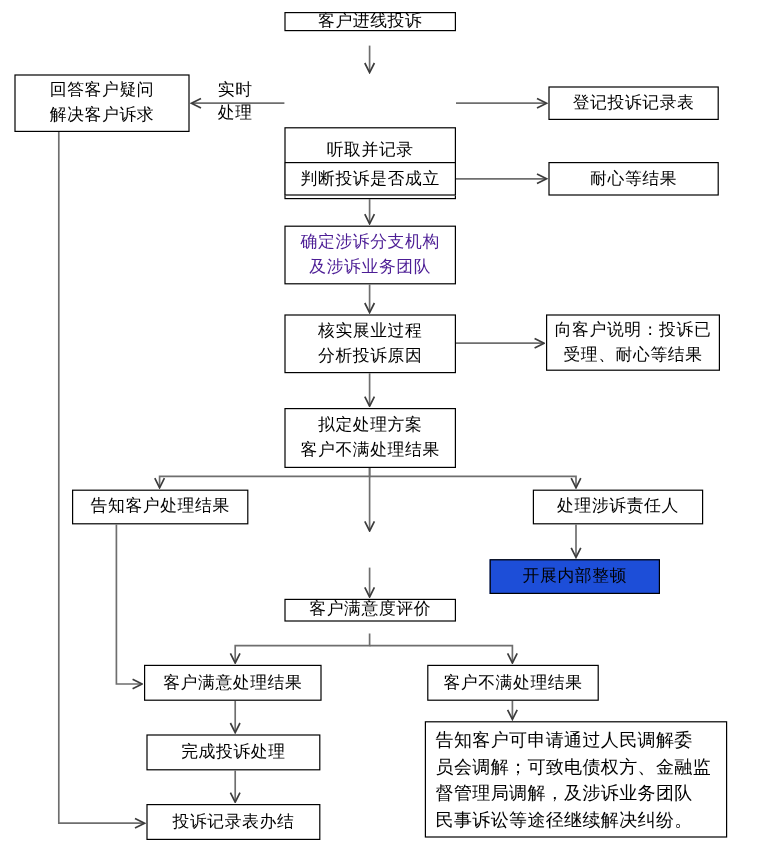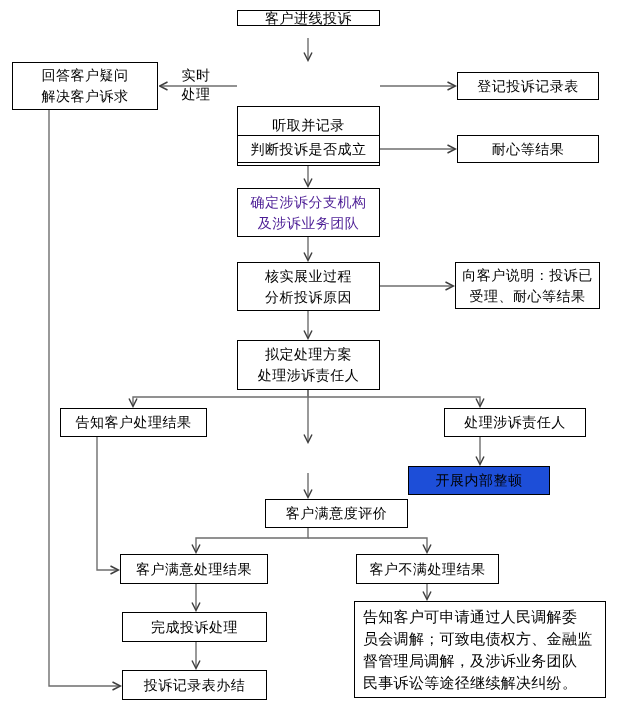--- a/index.html
+++ b/index.html
@@ -95,25 +95,25 @@
     <div class="flow-node" style="left: 457px; top: 72px; width: 142px; height: 28px; background: rgb(255, 255, 255); border-color: rgb(0, 0, 0); color: rgb(0, 0, 0);">登记投诉记录表</div>
     <div class="flow-node" style="left: 237px; top: 135px; width: 143px; height: 28px; background: rgb(255, 255, 255); border-color: rgb(0, 0, 0); color: rgb(0, 0, 0);">判断投诉是否成立</div>
     <div class="flow-node" style="left: 457px; top: 135px; width: 142px; height: 28px; background: rgb(255, 255, 255); border-color: rgb(0, 0, 0); color: rgb(0, 0, 0);">耐心等结果</div>
     <div class="flow-node" style="left: 237px; top: 188px; width: 143px; height: 49px; background: rgb(255, 255, 255); border-color: rgb(0, 0, 0); color: #4c1d95;">确定涉诉分支机构
 及涉诉业务团队</div>
     <div class="flow-node" style="left: 237px; top: 262px; width: 143px; height: 49px; background: rgb(255, 255, 255); border-color: rgb(0, 0, 0); color: rgb(0, 0, 0);">核实展业过程
 分析投诉原因</div>
     <div class="flow-node" style="left: 455px; top: 262px; width: 145px; height: 47px; background: rgb(255, 255, 255); border-color: rgb(0, 0, 0); color: rgb(0, 0, 0);">向客户说明：投诉已
 受理、耐心等结果</div>
     <div class="flow-node" style="left: 237px; top: 340px; width: 143px; height: 50px; background: rgb(255, 255, 255); border-color: rgb(0, 0, 0); color: rgb(0, 0, 0);">拟定处理方案
-处理涉诉责任人</div>
+客户不满处理结果</div>
     <div class="flow-node" style="left: 60px; top: 408px; width: 147px; height: 29px; background: rgb(255, 255, 255); border-color: rgb(0, 0, 0); color: rgb(0, 0, 0);">告知客户处理结果</div>
     <div class="flow-node" style="left: 408px; top: 408px; width: 142px; height: 29px; background: rgb(255, 255, 255); border-color: rgb(0, 0, 0); color: rgb(0, 0, 0); margin-left: 36px;">处理涉诉责任人</div>
     <div class="flow-node" style="left: 408px; top: 466px; width: 142px; height: 29px; background: #1d4ed8; border-color: rgb(0, 0, 0); color: rgb(0, 0, 0);">开展内部整顿</div>
-    <div class="flow-node" style="left: 237px; top: 499px; width: 143px; height: 29px; background: rgb(255, 255, 255); border-color: rgb(0, 0, 0); color: rgb(0, 0, 0); margin-left: 28px;">客户满意度评价</div>
+    <div class="flow-node" style="left: 237px; top: 499px; width: 143px; height: 19px; background: rgb(255, 255, 255); border-color: rgb(0, 0, 0); color: rgb(0, 0, 0);">客户满意度评价</div>
     <div class="flow-node" style="left: 120px; top: 554px; width: 148px; height: 30px; background: rgb(255, 255, 255); border-color: rgb(0, 0, 0); color: rgb(0, 0, 0);">客户满意处理结果</div>
     <div class="flow-node" style="left: 356px; top: 554px; width: 143px; height: 30px; background: rgb(255, 255, 255); border-color: rgb(0, 0, 0); color: rgb(0, 0, 0);">客户不满处理结果</div>
     <div class="flow-node" style="left: 122px; top: 612px; width: 145px; height: 30px; background: rgb(255, 255, 255); border-color: rgb(0, 0, 0); color: rgb(0, 0, 0);">完成投诉处理</div>
     <div class="flow-node" style="left: 122px; top: 670px; width: 145px; height: 30px; background: rgb(255, 255, 255); border-color: rgb(0, 0, 0); color: rgb(0, 0, 0);">投诉记录表办结</div>
     <div class="flow-node align-left" style="left: 354px; top: 601px; width: 252px; height: 97px; background: rgb(255, 255, 255); border-color: rgb(0, 0, 0); color: rgb(0, 0, 0);">告知客户可申请通过人民调解委
 员会调解；可致电债权方、金融监
 督管理局调解，及涉诉业务团队
 民事诉讼等途径继续解决纠纷。</div>
     <div class="edge-label" style="left: 170px; top: 66px; width: 52px; height: 40px; color: rgb(0, 0, 0);">实时
 处理</div>

